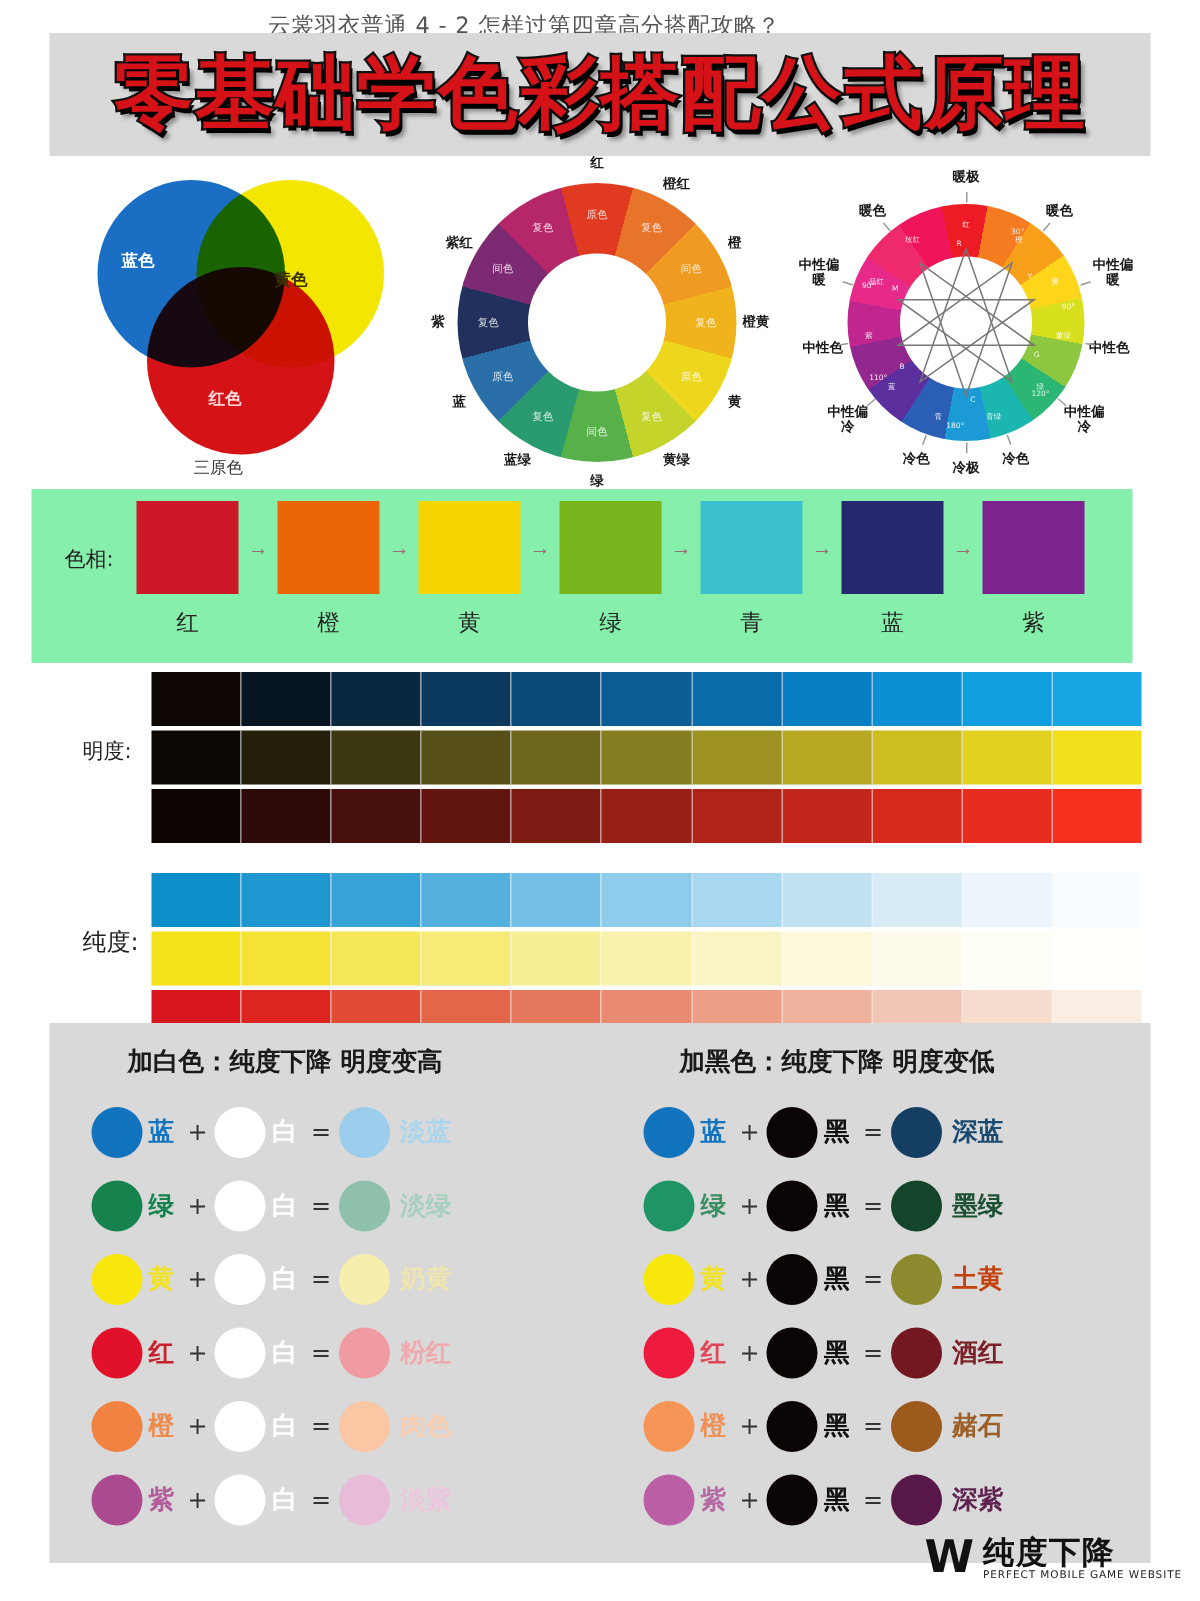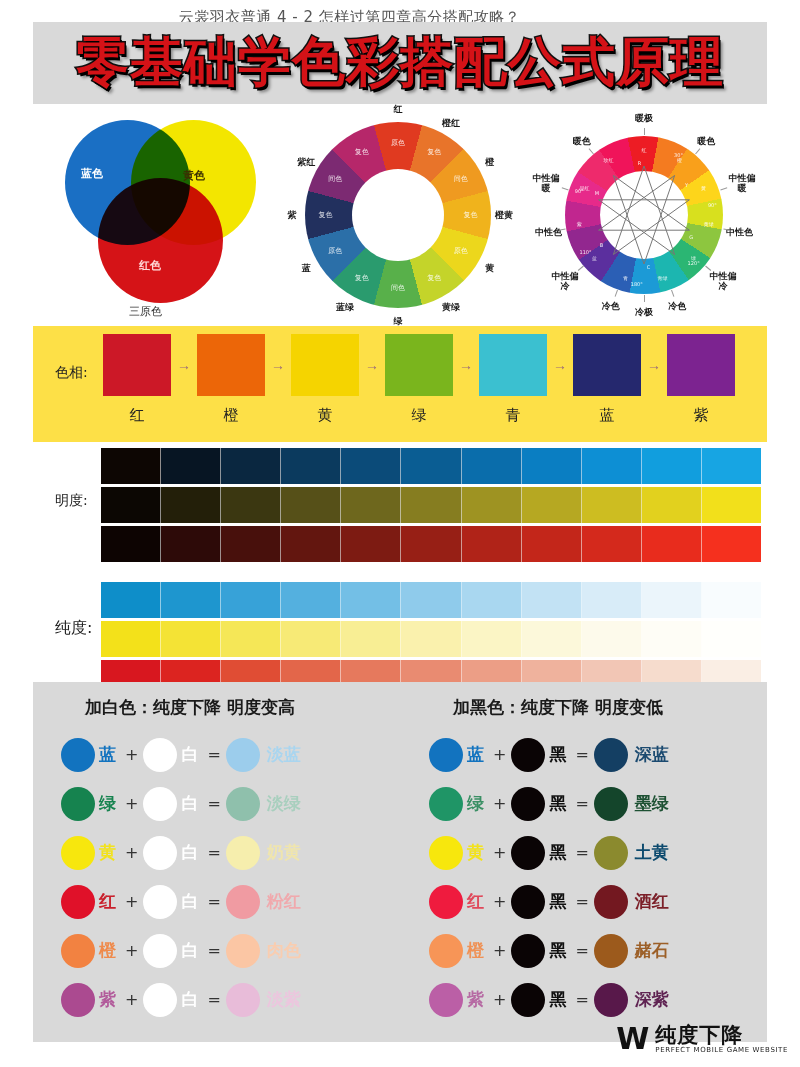--- a/index.html
+++ b/index.html
@@ -44,43 +44,43 @@
   }
 
   
   .venn { position: absolute; left: 10px; top: 4px; width: 235px; height: 218px; }
   .venn .c { position: absolute; width: 125px; height: 125px; border-radius: 50%; mix-blend-mode: multiply; }
   .venn .c-blue   { left: 22px;  top: 12px;  background: #1a6fc4; }
   .venn .c-yellow { left: 88px;  top: 12px;  background: #f3e600; }
   .venn .c-red    { left: 55px;  top: 70px;  background: #d51317; }
   .venn .lbl { position: absolute; font-size: 11px; font-weight: bold; font-family: "DejaVu Sans", sans-serif; }
   .venn .lbl-blue   { left: 38px;  top: 58px;  color: #ffffff; }
-  .venn .lbl-yellow { left: 140px; top: 60px;  color: #3a3000; }
+  .venn .lbl-yellow { left: 140px; top: 71px;  color: #3a3000; }
   .venn .lbl-red    { left: 96px;  top: 150px; color: #ffd7d7; }
   .venn .lbl-cap    { left: 86px;  top: 196px; color: #333; font-weight: normal; }
 
   
   .wheel-box { position: absolute; }
   .wheel-2 { left: 245px; top: 0px; width: 240px; height: 222px; }
   .wheel-3 { left: 487px; top: 0px; width: 247px; height: 222px; }
   .wheel-disc { position: absolute; border-radius: 50%; }
   .hub { position: absolute; border-radius: 50%; background: #fff; }
   .wlabel { position: absolute; font-size: 9px; font-weight: bold; color: #1a1a1a;
             font-family: "DejaVu Sans", sans-serif; white-space: nowrap;
             transform: translate(-50%,-50%); }
   .wlabel.in { font-size: 7px; font-weight: normal; color: rgba(255,255,255,0.82); }
   .wlabel.tiny { font-size: 5px; color: rgba(255,255,255,0.9); font-weight: normal; }
   .spoke { position: absolute; width: 1px; height: 7px; background: #9a9a9a;
            transform-origin: 50% 0%; }
   .star { position: absolute; left: 50%; top: 50%; transform: translate(-50%,-50%); }
 
   
   .hue-row {
-    position: absolute; left: 33px; top: 326px; width: 734px; height: 116px;
-    background: #fde047;
+    position: absolute; left: 21px; top: 326px; width: 734px; height: 116px;
+    background: #86efac;
   }
   .hue-label {
     position: absolute; left: 22px; top: 38px; font-size: 14px; color: #222;
     font-family: "DejaVu Sans", sans-serif;
   }
   .swatches { position: absolute; left: 68px; top: 8px; width: 660px; height: 104px;
               display: flex; align-items: flex-start; }
   .swatch-cell { display: flex; flex-direction: column; align-items: center; width: 72px; }
   .swatch { width: 68px; height: 62px; }
   .swatch-name { margin-top: 10px; font-size: 15px; color: #222; font-family: "DejaVu Sans", sans-serif; }
@@ -467,21 +467,21 @@
           <span class="res-name" style="color: rgb(29, 81, 51);">墨绿</span>
         </div>
         <div class="mix-row">
           <div class="dot" style="background: rgb(247, 231, 13);"></div>
           <span class="mix-txt" style="color: rgb(242, 226, 28);">黄</span>
           <span class="op" style="color: rgb(51, 51, 51);">+</span>
           <div class="dot" style="background: rgb(10, 4, 5);"></div>
           <span class="mix-txt" style="color: rgb(17, 17, 17);">黑</span>
           <span class="op" style="color: rgb(51, 51, 51);">=</span>
           <div class="dot" style="background: rgb(139, 138, 46);"></div>
-          <span class="res-name" style="color: #0c4a6e; text-align: right;">土黄</span>
+          <span class="res-name" style="color: #c2410c; text-align: right;">土黄</span>
         </div>
         <div class="mix-row">
           <div class="dot" style="background: rgb(239, 27, 62);"></div>
           <span class="mix-txt" style="color: rgb(224, 72, 90);">红</span>
           <span class="op" style="color: rgb(51, 51, 51);">+</span>
           <div class="dot" style="background: rgb(10, 4, 5);"></div>
           <span class="mix-txt" style="color: rgb(17, 17, 17);">黑</span>
           <span class="op" style="color: rgb(51, 51, 51);">=</span>
           <div class="dot" style="background: rgb(115, 24, 32);"></div>
           <span class="res-name" style="color: rgb(124, 32, 41);">酒红</span>

